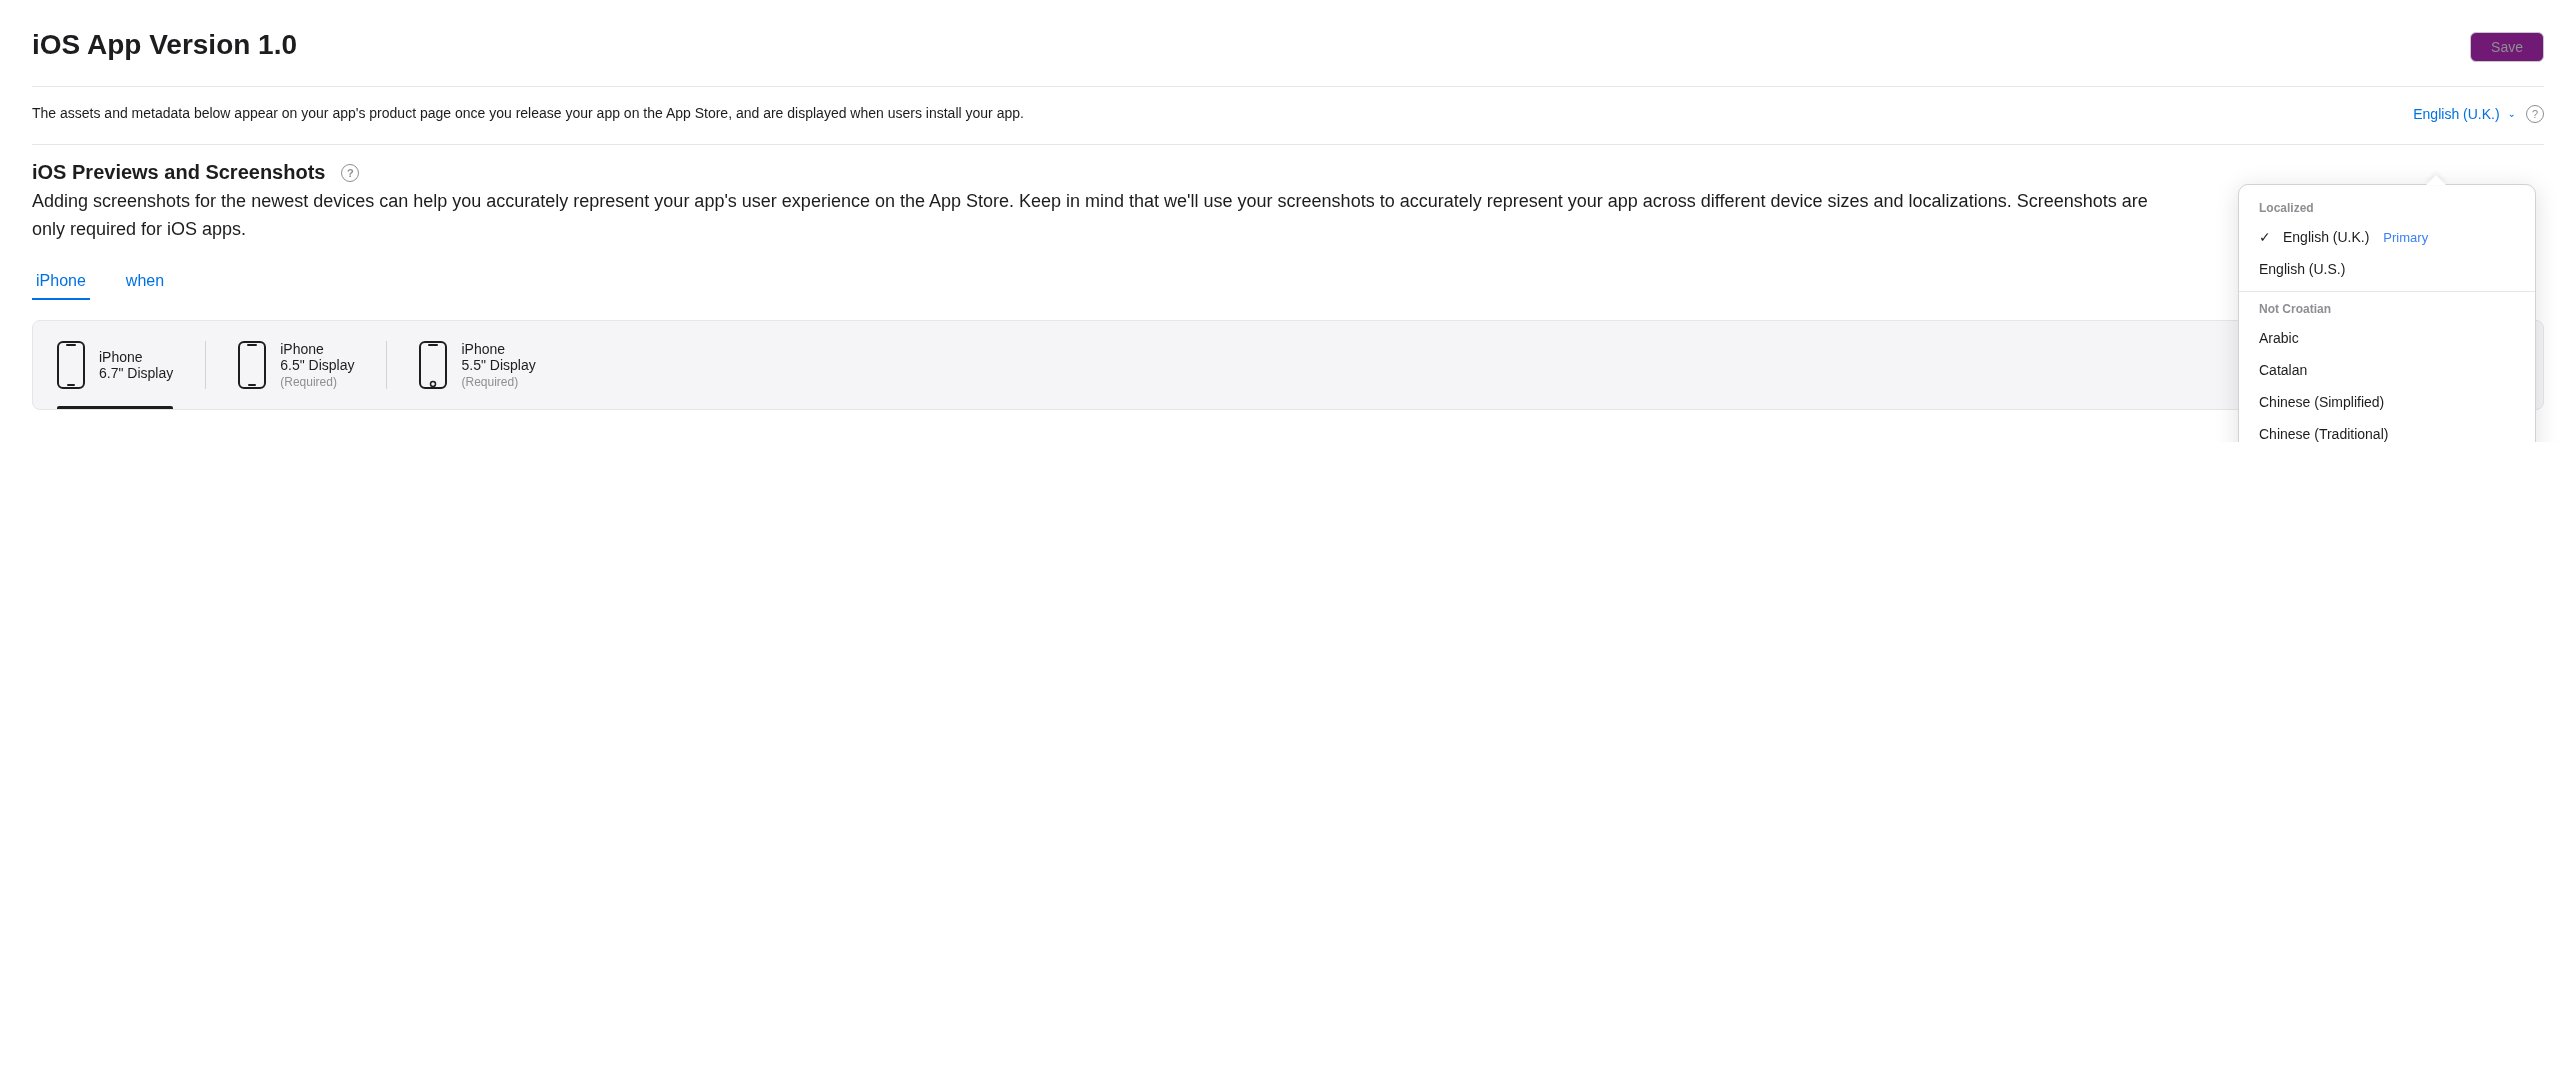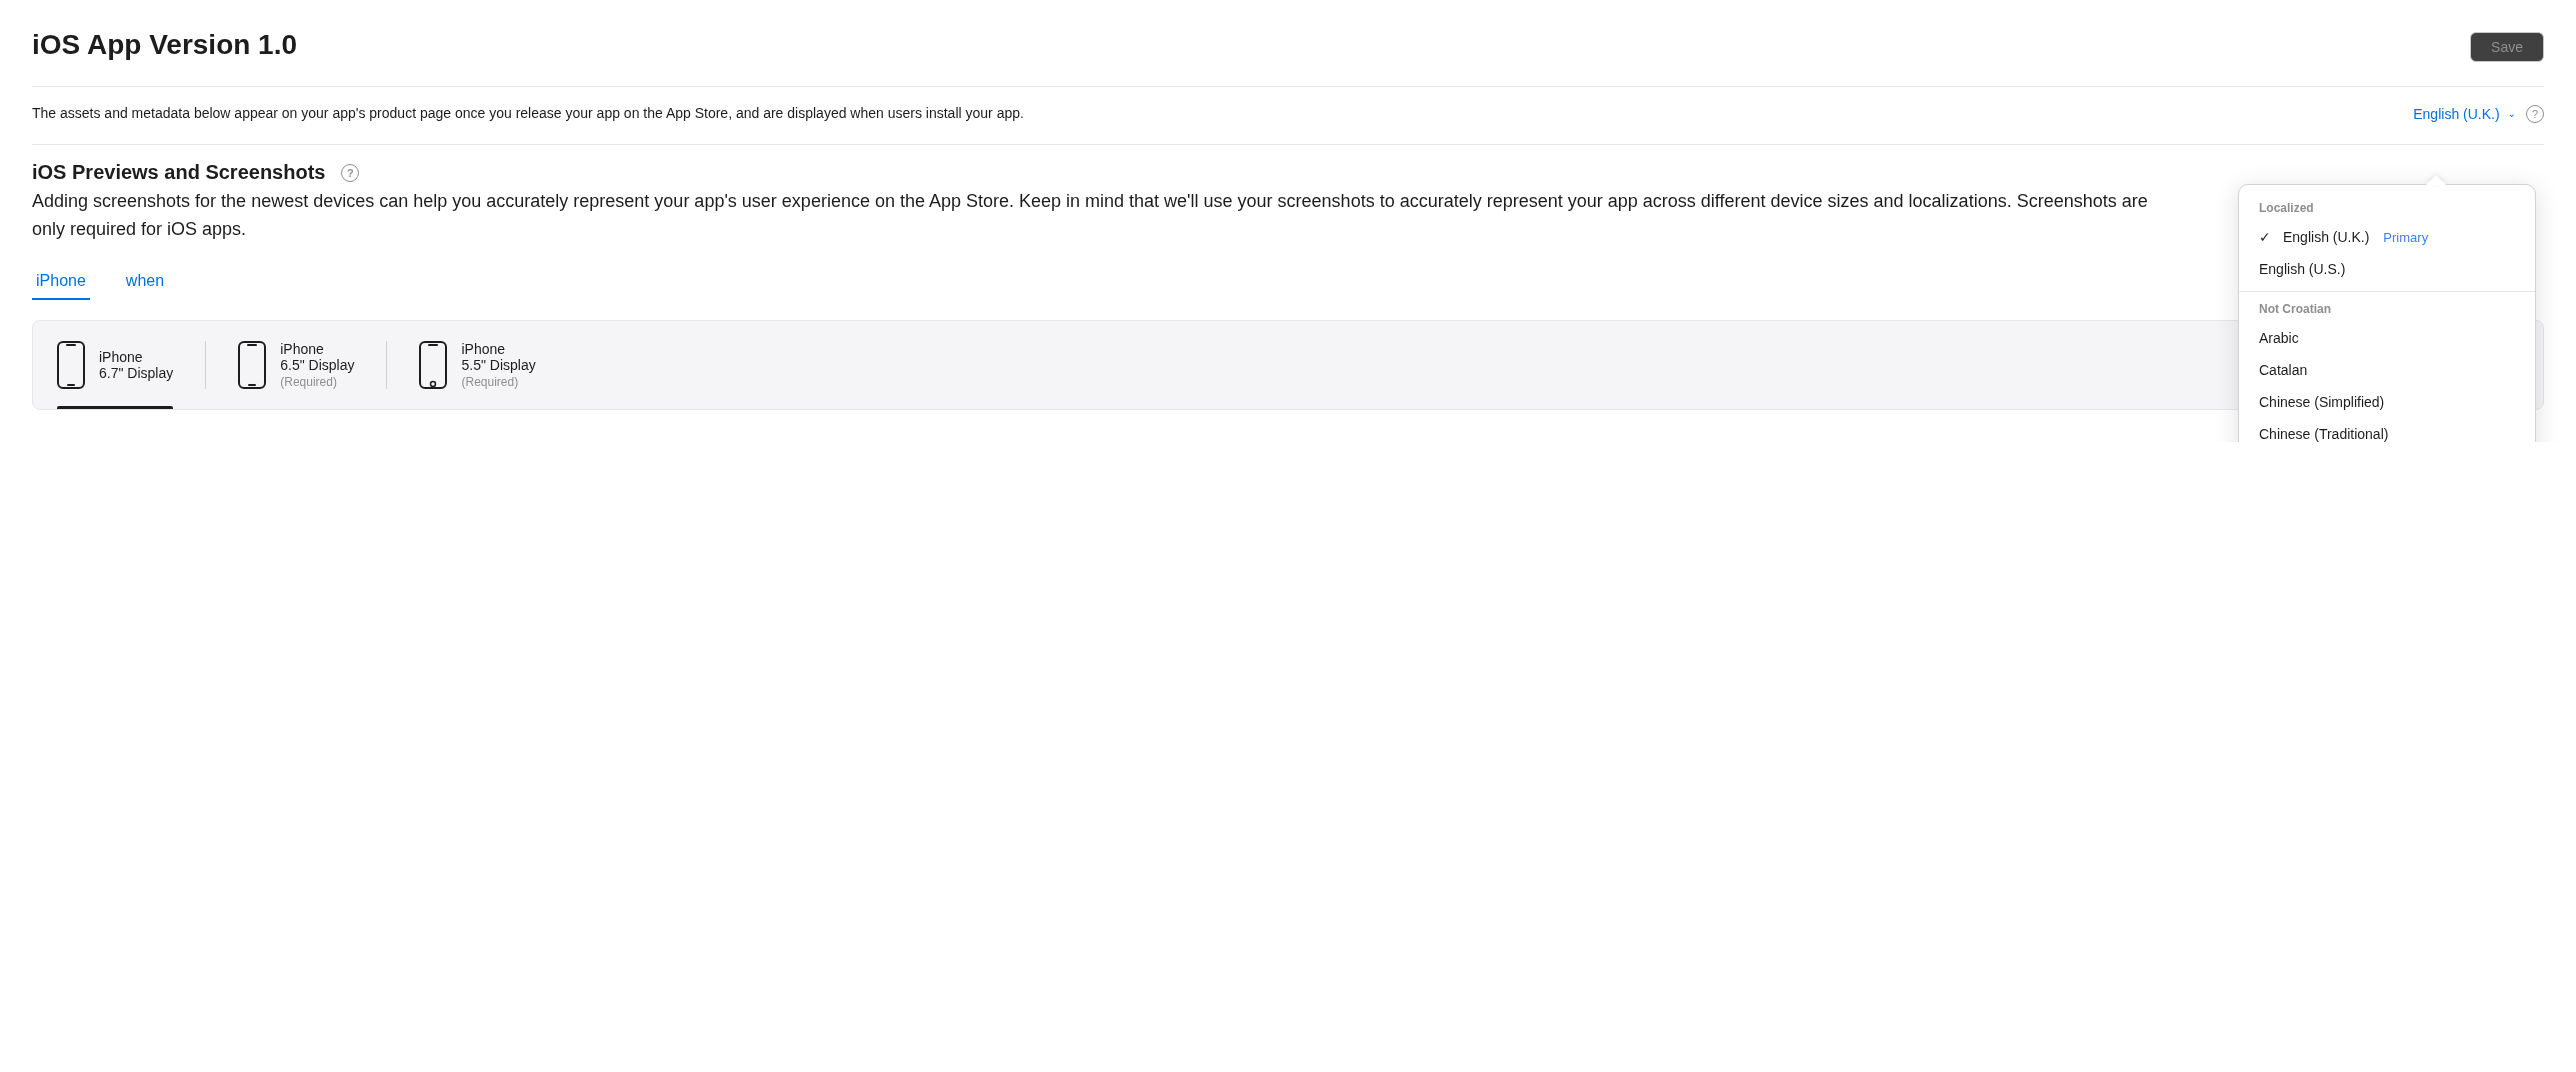--- a/index.html
+++ b/index.html
@@ -27,21 +27,21 @@
     .page-title {
       font-size: 28px;
       font-weight: 700;
       color: #1d1d1f;
     }
 
     .save-button {
       padding: 6px 20px;
       border: 1px solid #c7c7cc;
       border-radius: 6px;
-      background: #404040;
+      background: #701a75;
       color: #8e8e93;
       font-size: 14px;
       cursor: pointer;
       margin-top: 4px;
     }
 
     
     .divider {
       border: none;
       border-top: 1px solid #e5e5ea;

